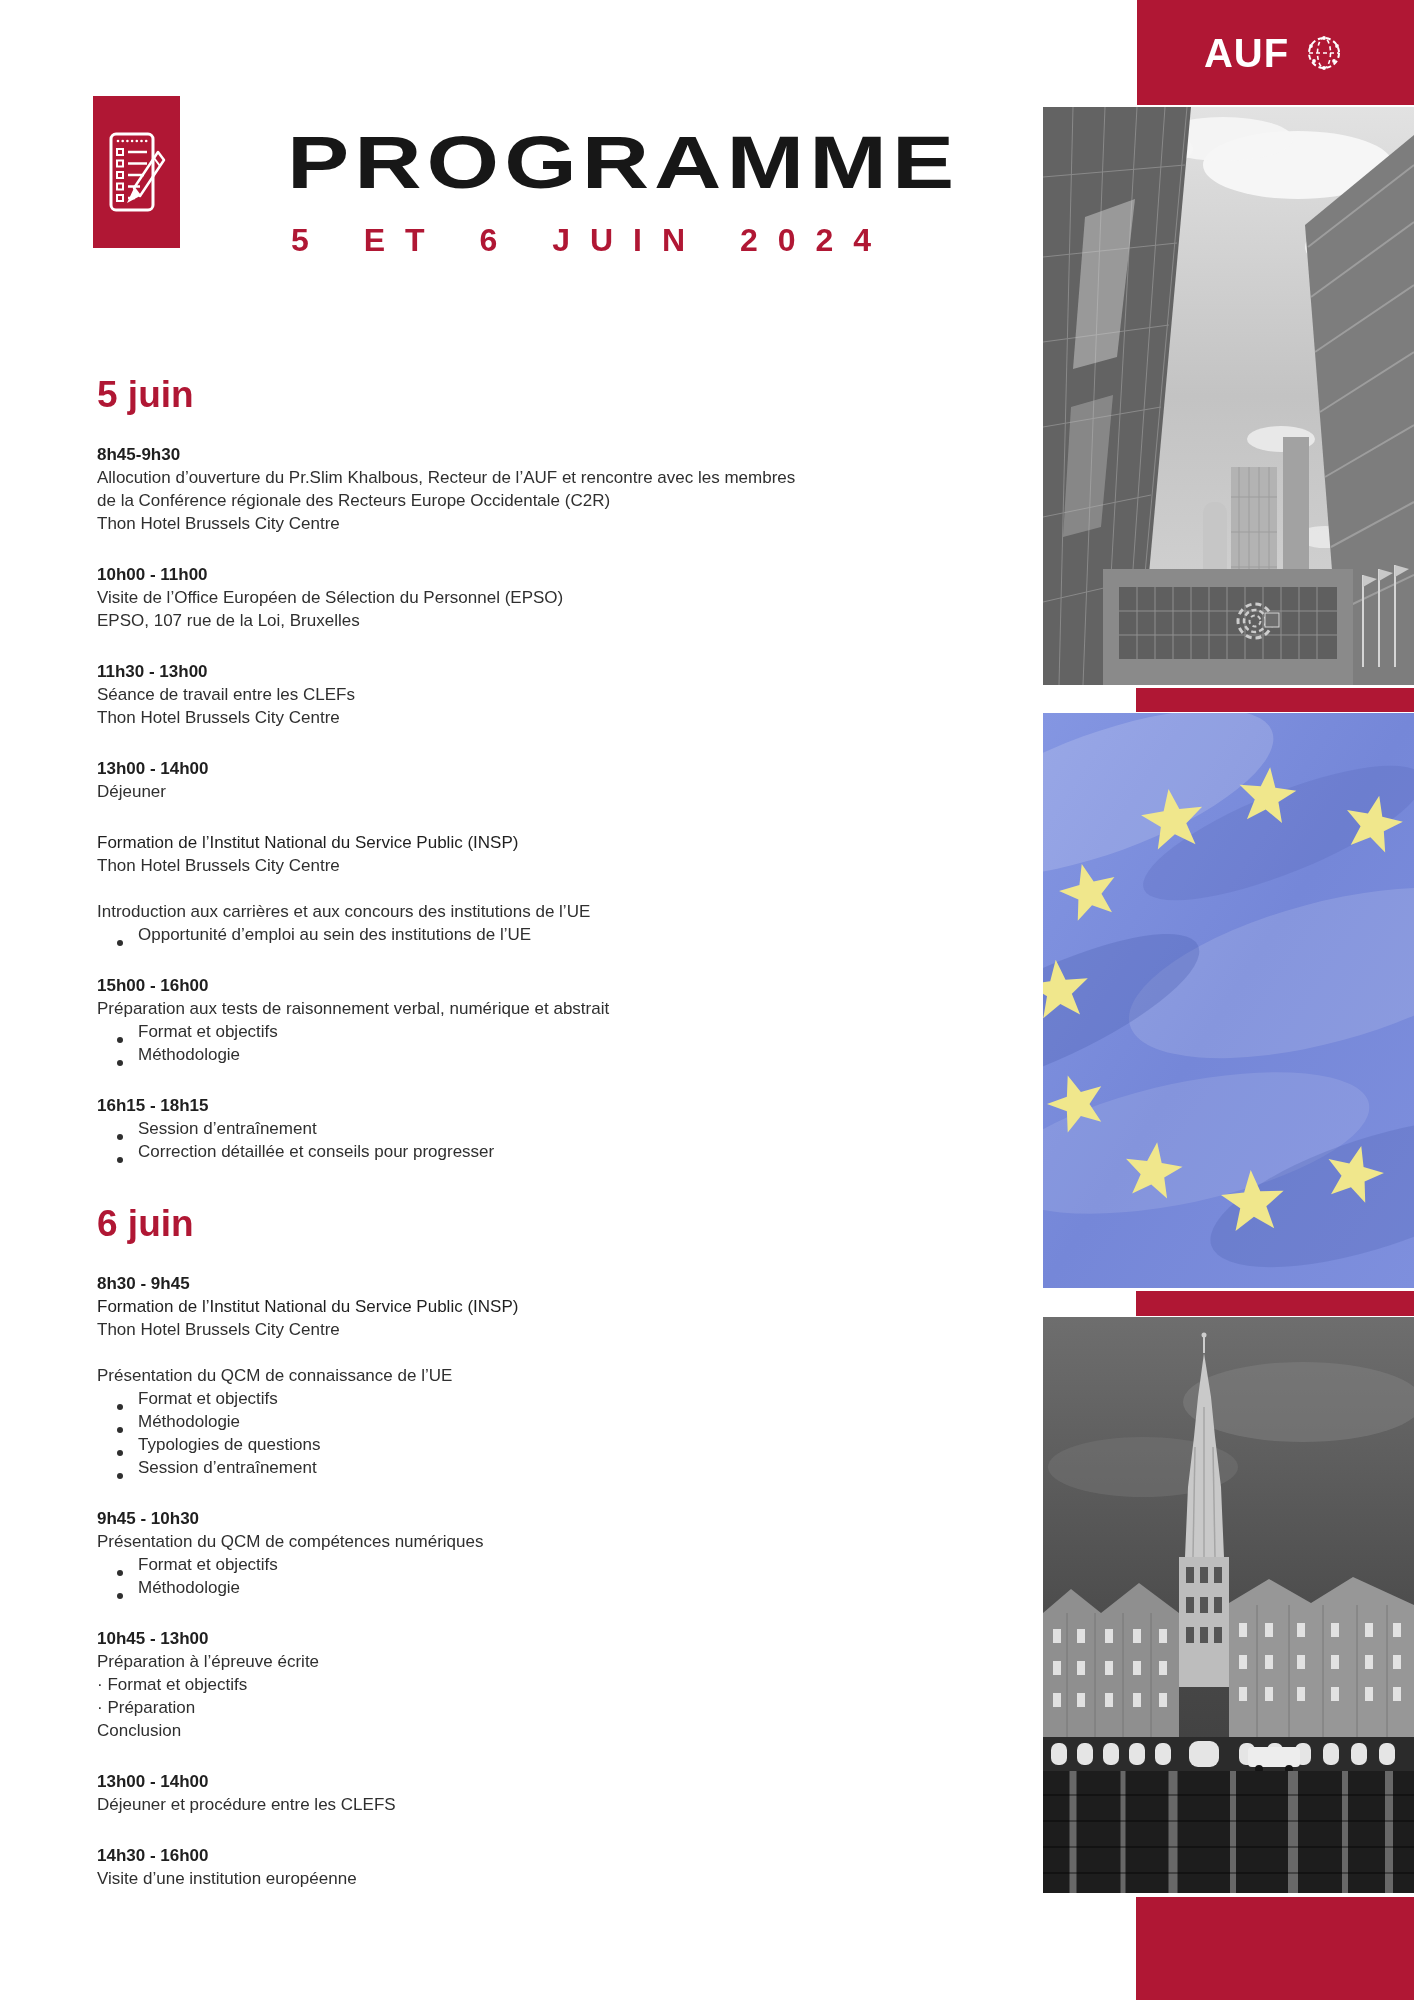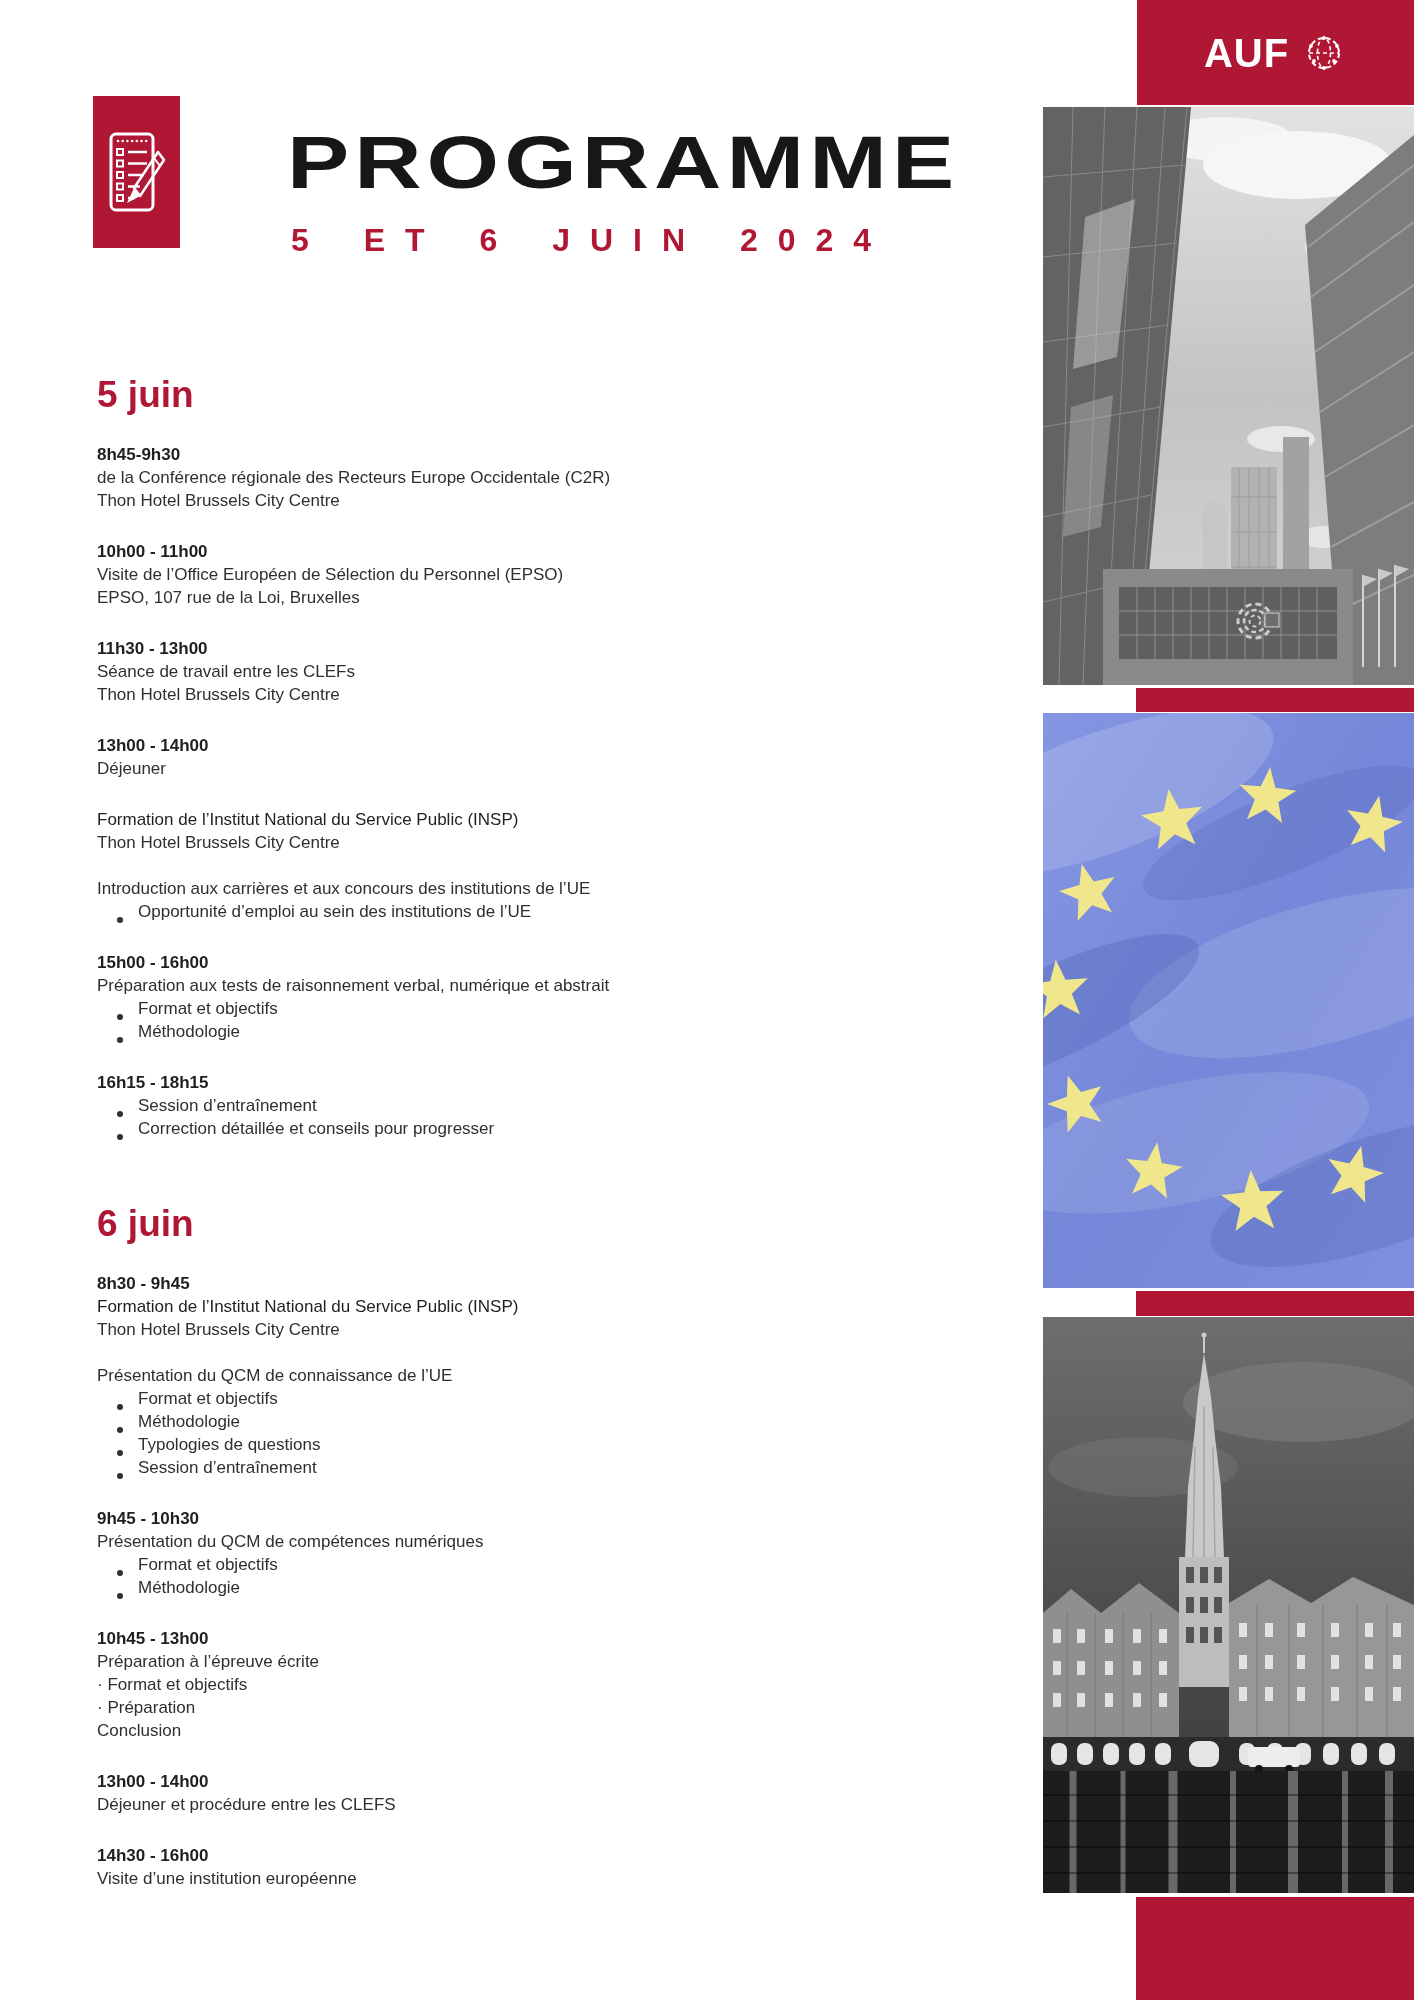--- a/index.html
+++ b/index.html
@@ -111,20 +111,21 @@
           <circle cx="33" cy="31" r="1.9"></circle>
       </g>
     </svg>
   </div>
 
   <section class="day" id="day-0">
     <h2>5 juin</h2>
     <div class="entries">
         <div class="entry">
           <div class="time">8h45-9h30</div>
+          <div class="line">Allocution d’ouverture du Pr.Slim Khalbous, Recteur de l’AUF  et rencontre avec les membres</div>
           <div class="line">de la Conférence régionale des Recteurs Europe Occidentale (C2R)</div>
           <div class="line">Thon Hotel Brussels City Centre</div>
         </div>
         <div class="entry">
           <div class="time">10h00 - 11h00</div>
           <div class="line">Visite de l’Office Européen de Sélection du Personnel (EPSO)</div>
           <div class="line">EPSO, 107 rue de la Loi, Bruxelles</div>
         </div>
         <div class="entry">
           <div class="time">11h30 - 13h00</div>

